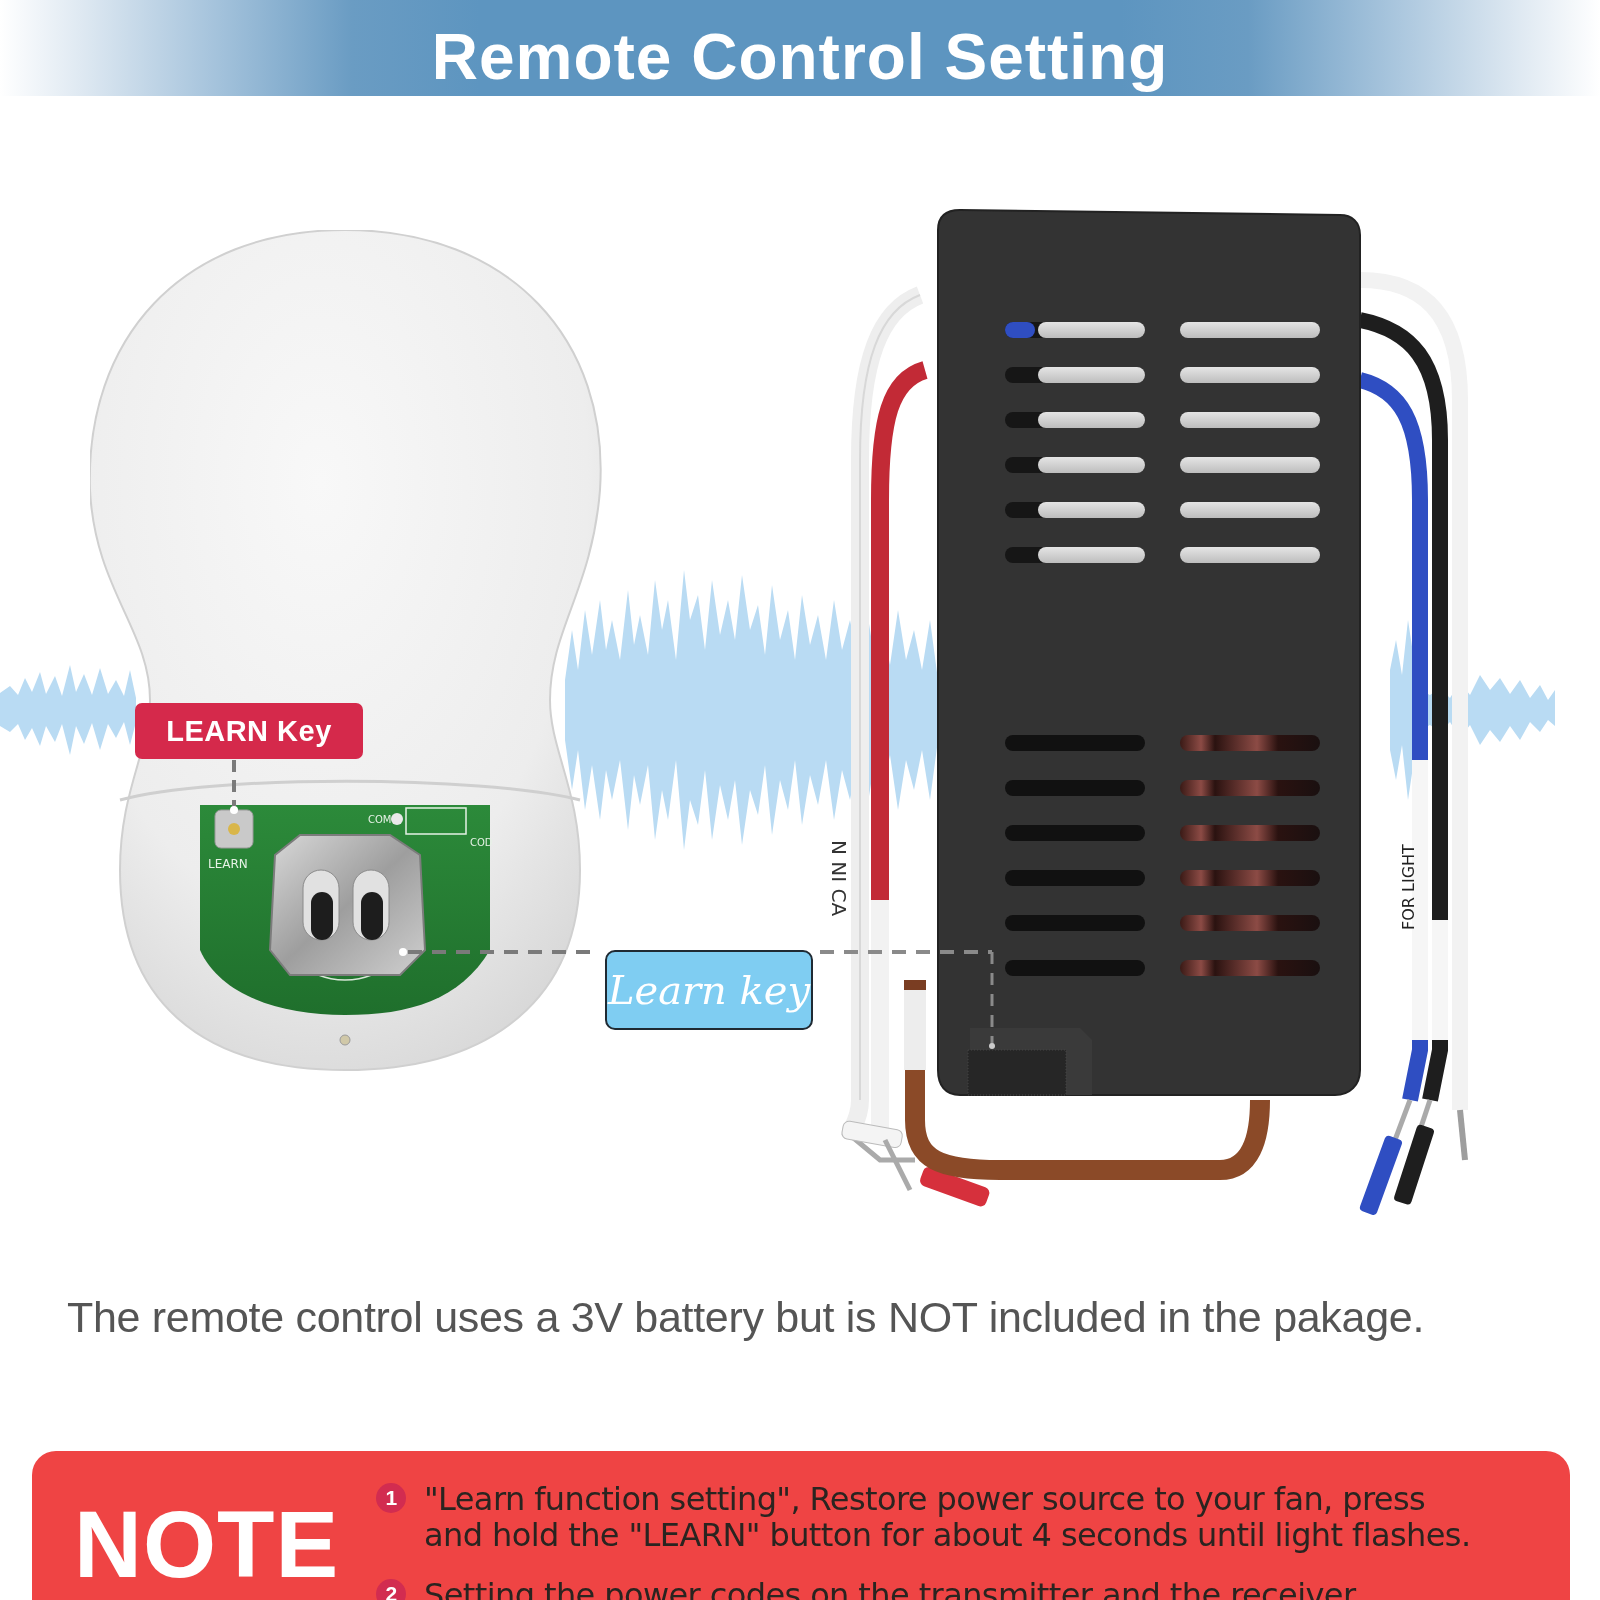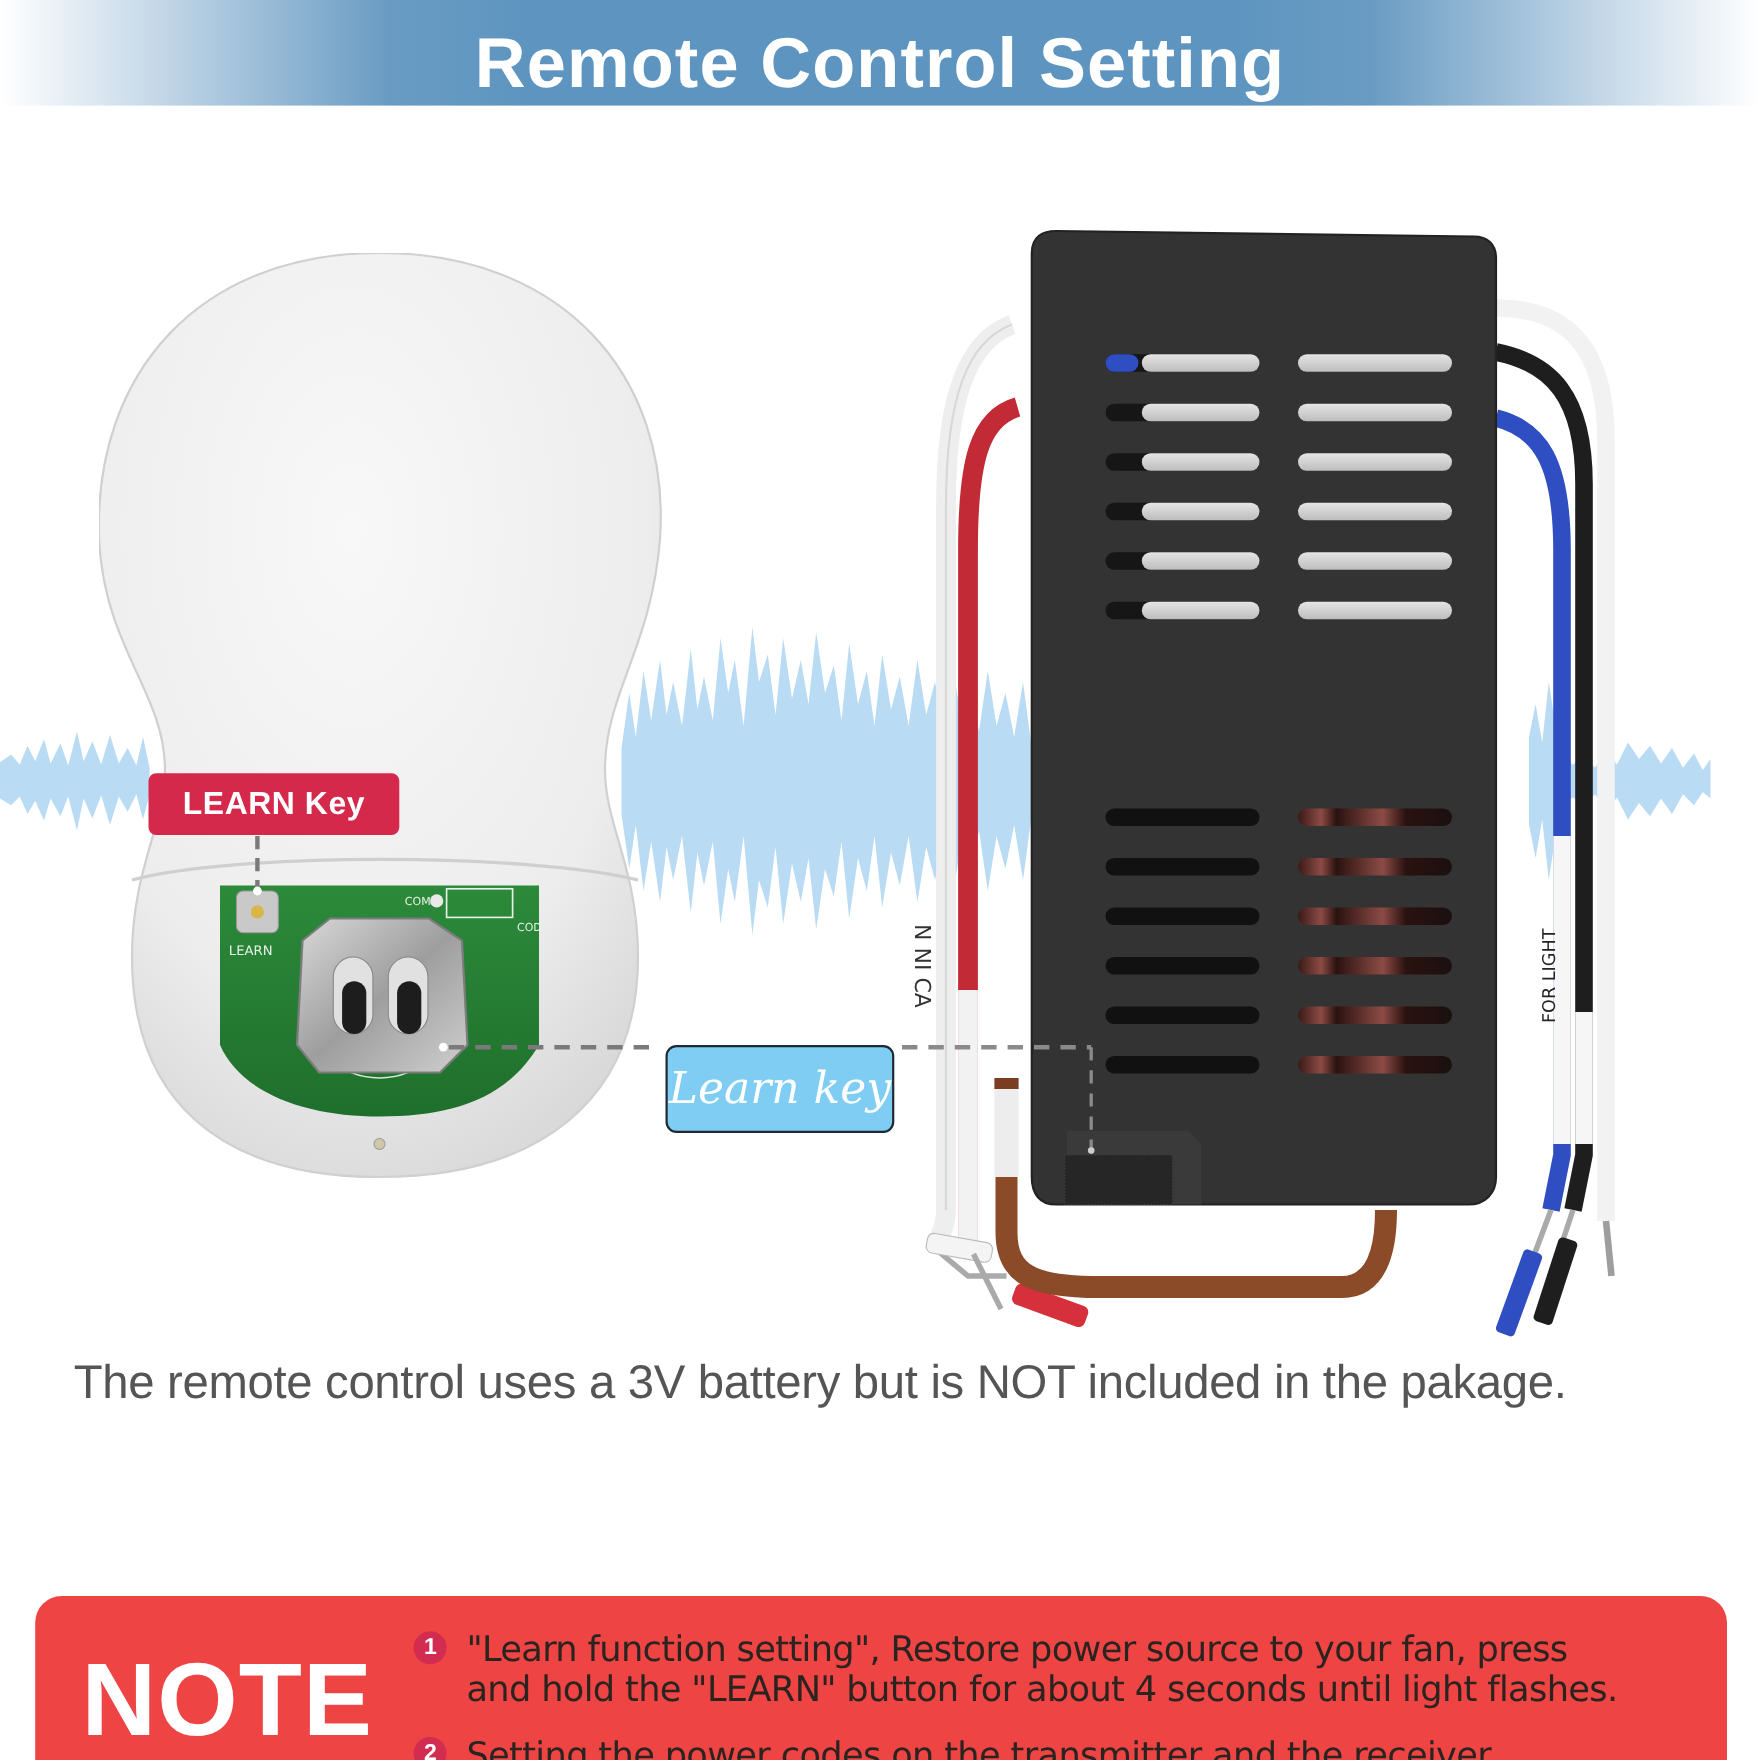--- a/index.html
+++ b/index.html
@@ -34,21 +34,21 @@
       background: #7fcdf2; border: 2px solid #1f2a33; border-radius: 10px; color: #fff;
       font-family: "DejaVu Serif", serif; font-style: italic; font-size: 40px;
       display: flex; align-items: center; justify-content: center;
     }
 
     
     .receiver { position: absolute; left: 820px; top: 200px; width: 700px; height: 1050px; }
 
     
     .notice {
-      position: absolute; left: 67px; top: 1233px; width: 1500px;
+      position: absolute; left: 67px; top: 1293px; width: 1500px;
       color: #555555; font-size: 43px; font-family: "Liberation Sans", sans-serif;
       letter-spacing: -0.3px;
     }
 
     
     .note-box {
       position: absolute; left: 32px; top: 1451px; width: 1538px; height: 200px;
       background: #ef4444; border-radius: 24px;
     }
     .note-label {

